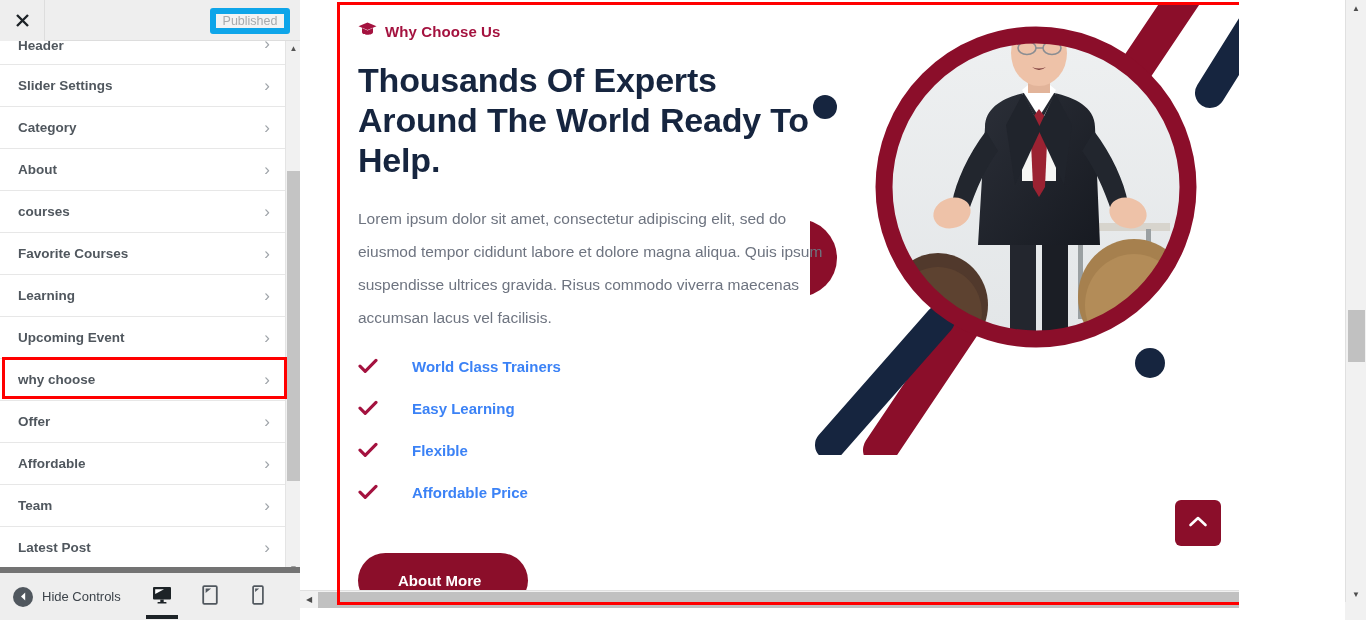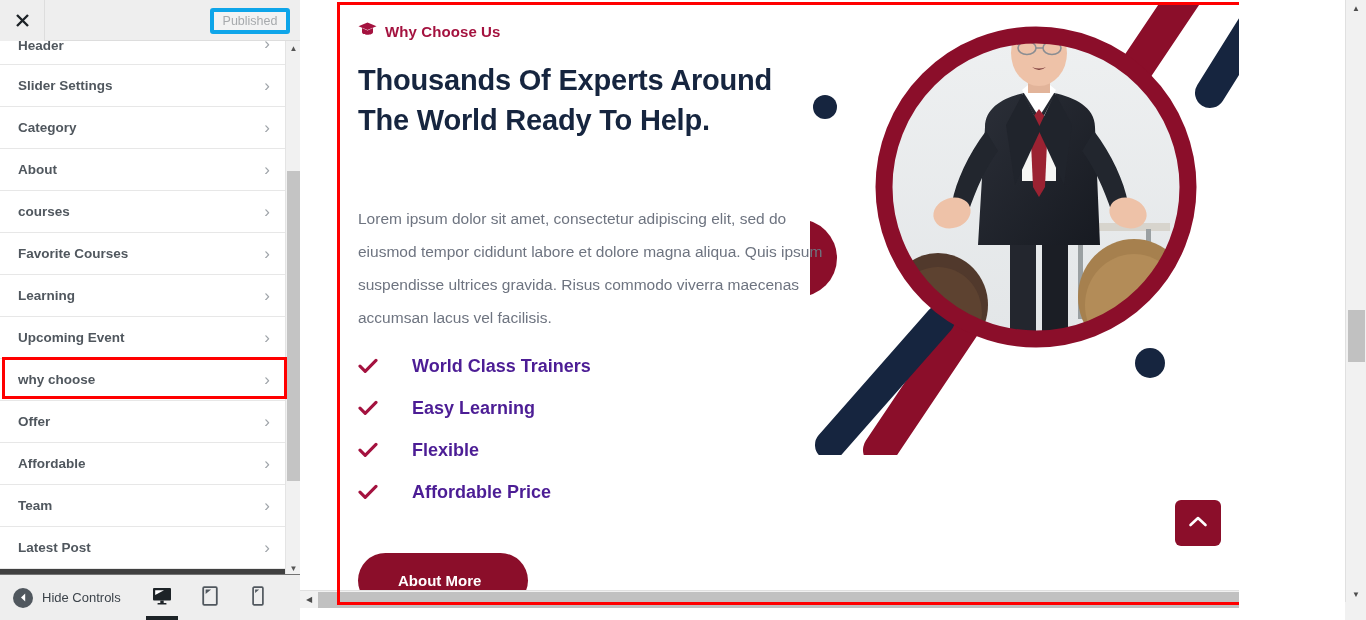--- a/index.html
+++ b/index.html
@@ -32,21 +32,21 @@
     background: #eeeeee;
     border-right: 1px solid #dddddd;
     display: flex; align-items: center; justify-content: center;
     cursor: pointer;
   }
   #cz-close svg { display: block; }
   #cz-publish {
     position: absolute; right: 10px; top: 8px;
     width: 80px; height: 26px;
     background: #f3f3f3;
-    border: 4px solid #0ea5e9;
+    border: 6px solid #0ea5e9;
     border-radius: 3px;
     color: #a7aaad;
     font-size: 12.5px;
     display: flex; align-items: center; justify-content: center;
     cursor: default;
   }
 
   
   #cz-list {
     position: absolute; left: 0; top: 41px;
@@ -104,23 +104,23 @@
   #cz-scroll .sb-arrow.down { bottom: 0; }
   #cz-scroll .sb-thumb {
     position: absolute; left: 1px; top: 130px;
     width: 13px; height: 310px;
     background: #c4c4c4;
   }
 
   
   #cz-footer {
     position: absolute; left: 0; bottom: 0;
-    width: 300px; height: 46px;
+    width: 300px; height: 53px;
     background: #eeeeee;
-    border-top: 1px solid #737373;
+    border-top: 6px solid #737373;
     display: flex; align-items: center;
   }
   #hide-controls {
     display: flex; align-items: center; gap: 9px;
     margin-left: 13px; cursor: pointer;
   }
   #hide-controls .circ {
     width: 20px; height: 20px; border-radius: 50%;
     background: #50575e;
     display: flex; align-items: center; justify-content: center;
@@ -176,21 +176,21 @@
     position: absolute; left: 18px; top: 17px;
     display: flex; align-items: center; gap: 8px;
   }
   #eyebrow .eb-text {
     color: #a4123f; font-size: 15px; font-weight: 700;
     letter-spacing: .1px;
   }
   #headline {
     position: absolute; left: 18px; top: 55px;
     width: 460px;
-    font-size: 29px; line-height: 40px;
+    font-size: 34px; line-height: 40px;
     font-weight: 700; color: #16253f;
     letter-spacing: -0.2px;
   }
   #body-copy {
     position: absolute; left: 18px; top: 197px;
     width: 465px;
     font-size: 15.5px; line-height: 33px;
     color: #6e7480; font-weight: 400;
   }
   #features {
@@ -200,21 +200,21 @@
   .feat {
     display: flex; align-items: center;
     height: 42px;
   }
   .feat .chk {
     width: 40px; display: flex; align-items: center;
     color: #a4123f;
   }
   .feat .feat-label {
     margin-left: 14px;
-    font-size: 18px; font-weight: 700; color: #4c1d95;
+    font-size: 15px; font-weight: 700; color: #3b82f6;
   }
   #about-more {
     position: absolute; left: 18px; top: 548px;
     width: 170px; height: 55px;
     background: #8b0e2a;
     border: none; border-radius: 30px;
     color: #ffffff; font-size: 15px; font-weight: 700;
     font-family: "Liberation Sans", sans-serif;
     cursor: pointer;
     text-align: left; padding-left: 40px;

